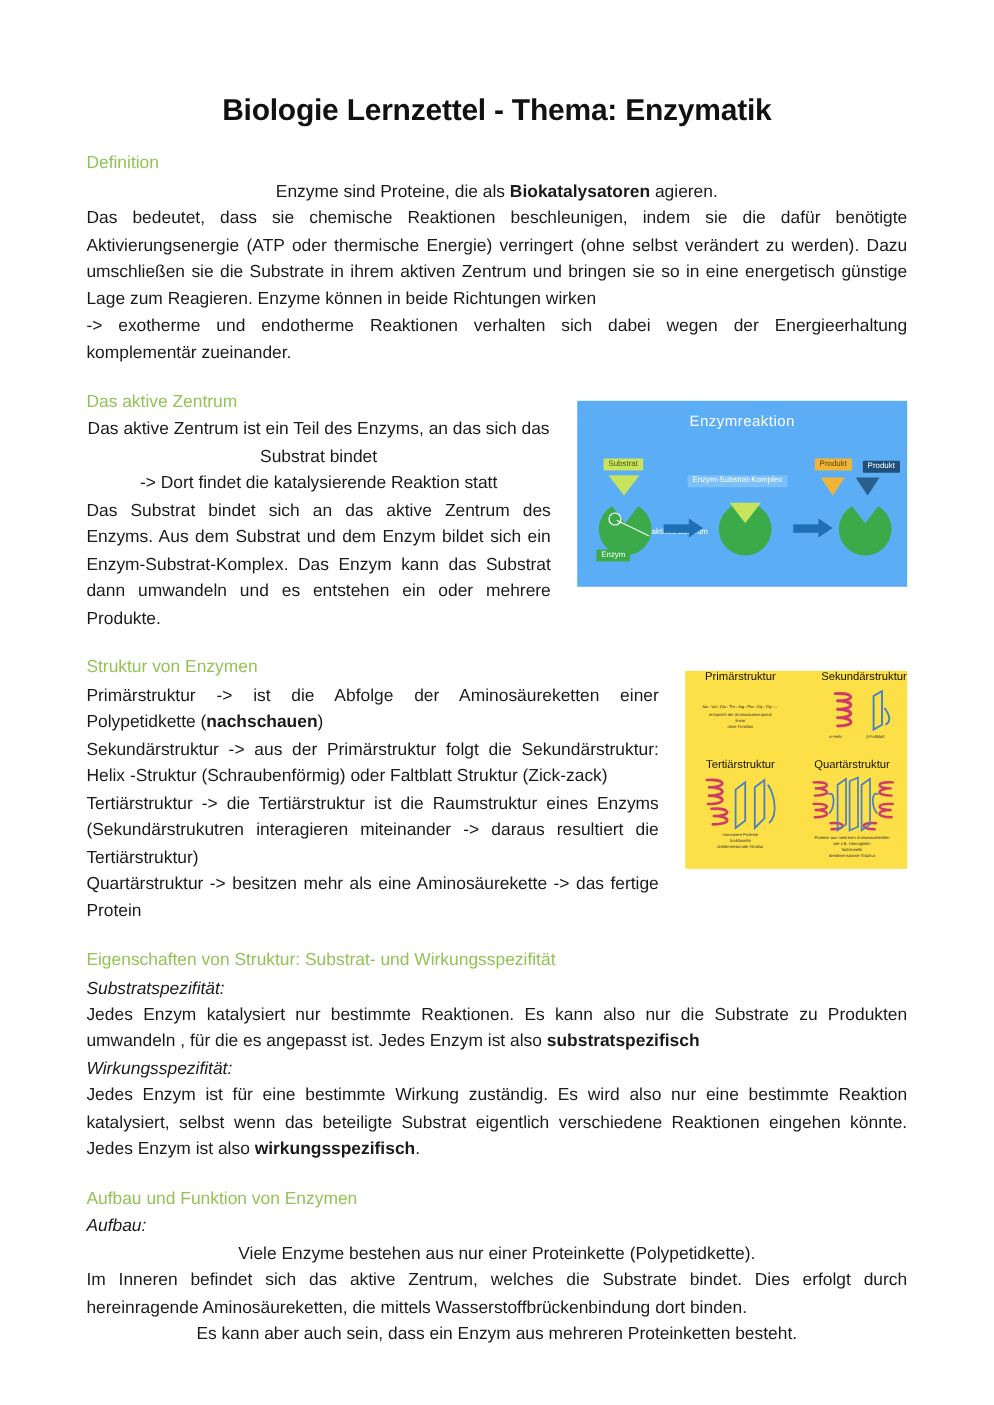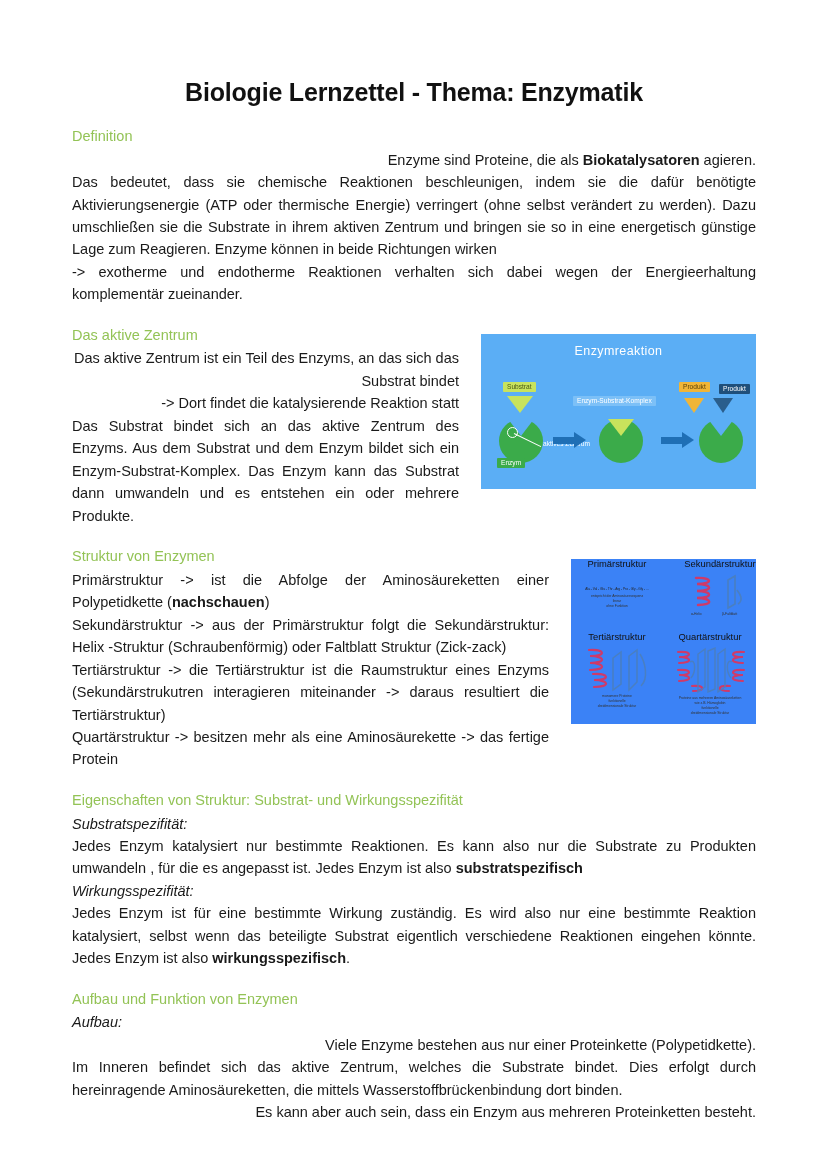--- a/index.html
+++ b/index.html
@@ -41,21 +41,21 @@
     margin: 0 0 2px 0;
     font-weight: normal;
   }
   .body-text {
     font-size: 14.5px;
     line-height: 1.55;
     margin: 0;
     text-align: justify;
     color: #1a1a1a;
   }
-  .body-text.nojust { text-align: right; }
+  .body-text.nojust { text-align: center; }
   .body-text b { font-weight: bold; }
   .italic-label {
     font-size: 14.5px;
     line-height: 1.55;
     font-style: italic;
     margin: 0;
   }
   
   .flowrow {
     display: flex;
@@ -142,21 +142,21 @@
     position: absolute;
     height: 1px;
     background: #ffffff;
     transform-origin: left center;
   }
 
   
   .struct-fig {
     width: 185px;
     height: 165px;
-    background: #3b82f6;
+    background: #fde047;
     position: relative;
     font-size: 9.2px;
     color: #111;
   }
   .quad { position: absolute; width: 92px; height: 82px; }
   .quad .q-title {
     text-align: center;
     font-size: 9.4px;
     line-height: 1.1;
     color: #111;

